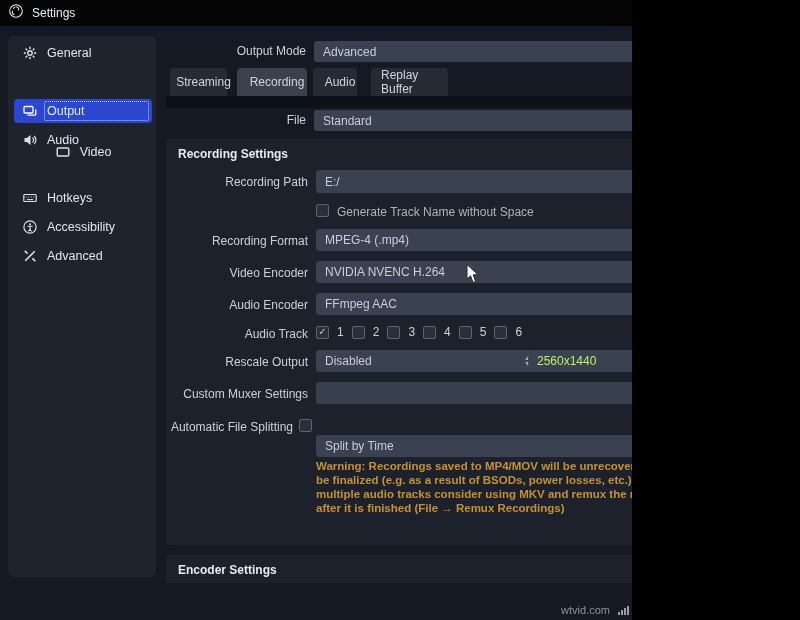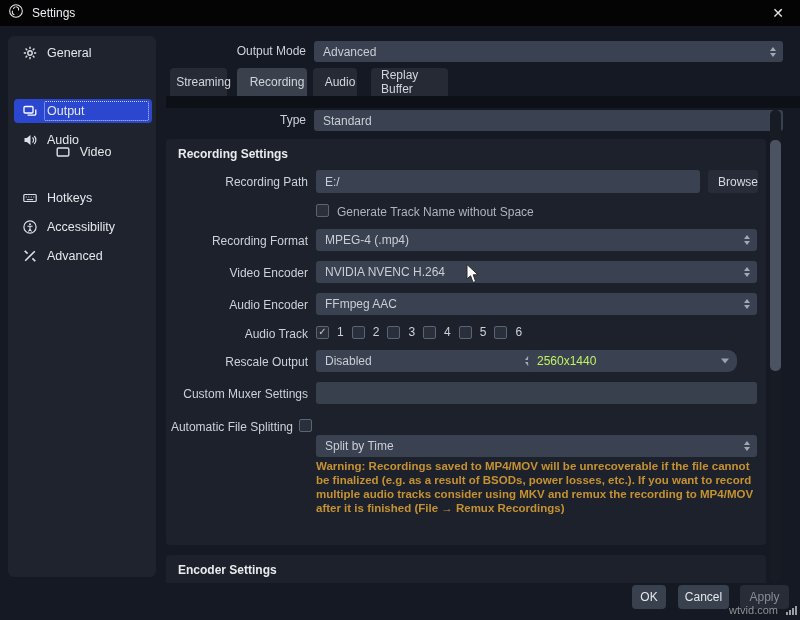--- a/index.html
+++ b/index.html
@@ -1,18 +1,18 @@
 <!DOCTYPE html>
 <html><head>
 <meta charset="utf-8">
 <style>
   html,body{margin:0;padding:0;background:#000;}
   *{box-sizing:border-box;}
   #stage{
-    position:relative;width:800px;height:620px;overflow:hidden;
+    position:relative;width:632px;height:620px;overflow:hidden;
     background:#151923;font-family:"Liberation Sans",sans-serif;
     -webkit-font-smoothing:antialiased;
   }
   
   .titlebar{position:absolute;left:0;top:0;width:800px;height:26px;background:#040404;
     display:flex;align-items:center;padding:0 8px;}
   .titlebar .title{color:#eceff2;font-size:12px;margin-left:8px;}
   .close-btn{position:absolute;right:8px;top:0;height:26px;width:28px;display:flex;
     align-items:center;justify-content:center;color:#e2e5e9;font-size:14px;cursor:default;}
   
@@ -162,21 +162,21 @@
     </div>
   <div class="tab" style="left:313px;width:44px;">
       <span>Audio</span>
     </div>
   <div class="tab" style="left:371px;width:77px;">
       <span>Replay Buffer</span>
     </div>
 
   <div class="darkstrip"></div>
 
-  <div class="row-label" style="left:166px;top:113px;width:140px;">Type</div>
+  <div class="row-label" style="left:166px;top:113px;width:140px;">File</div>
   <div class="field" style="left:314px;top:110px;width:469px;height:21px;">
     <span>Standard</span>
     <span class="spinner">
         <span class="tri-up"></span>
         <span class="tri-down"></span>
       </span>
   </div>
 
   <div class="groupbox" style="top:139px;height:406px;">
     <div class="group-heading">Recording Settings</div>

